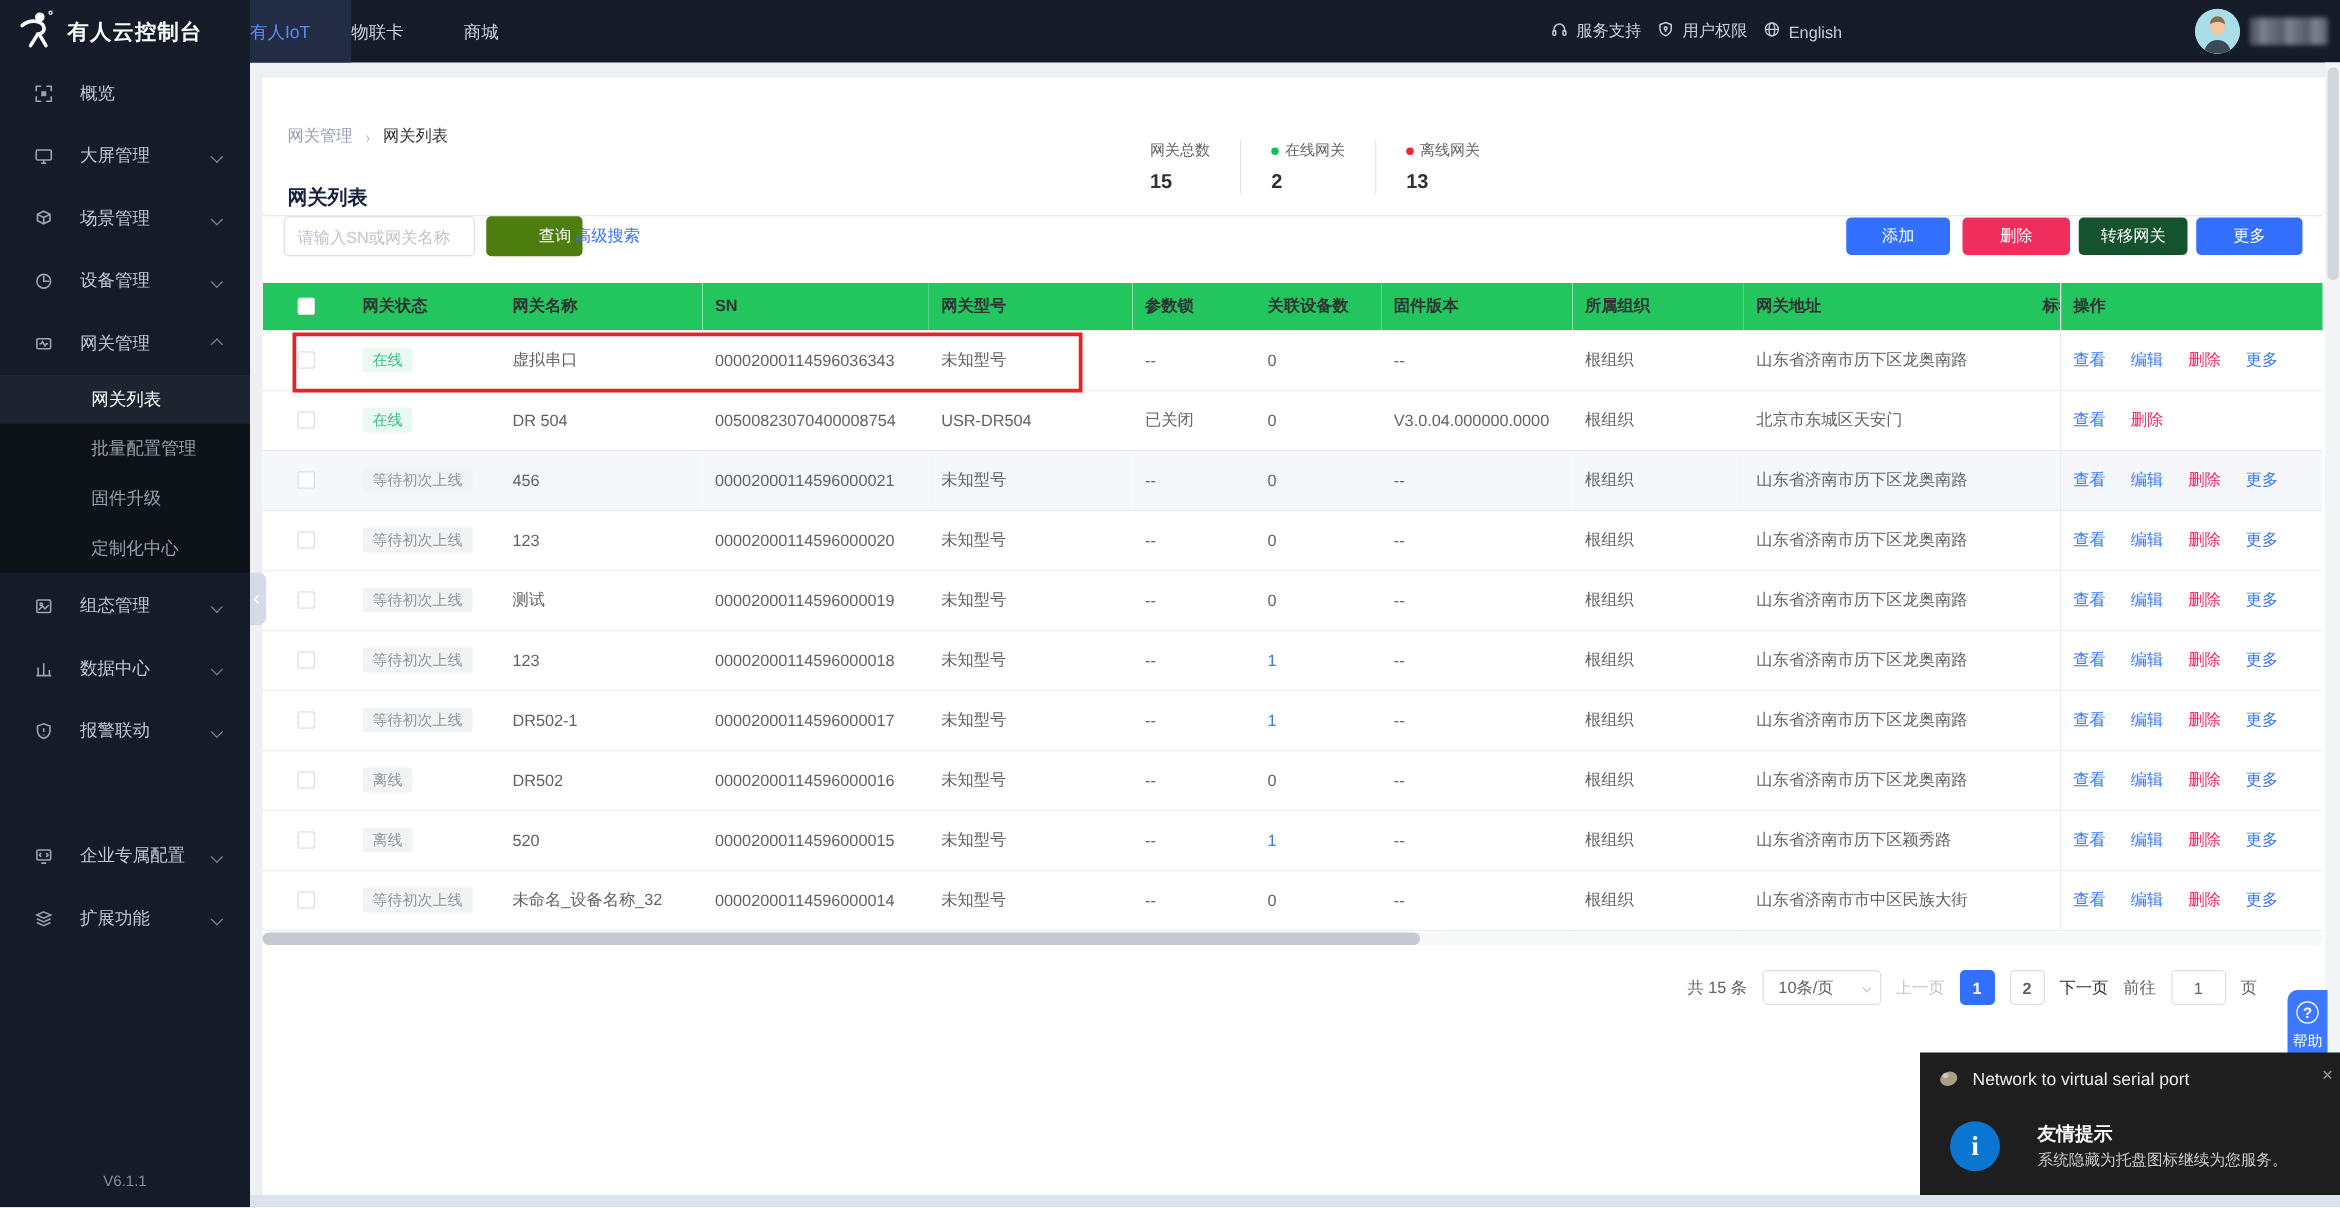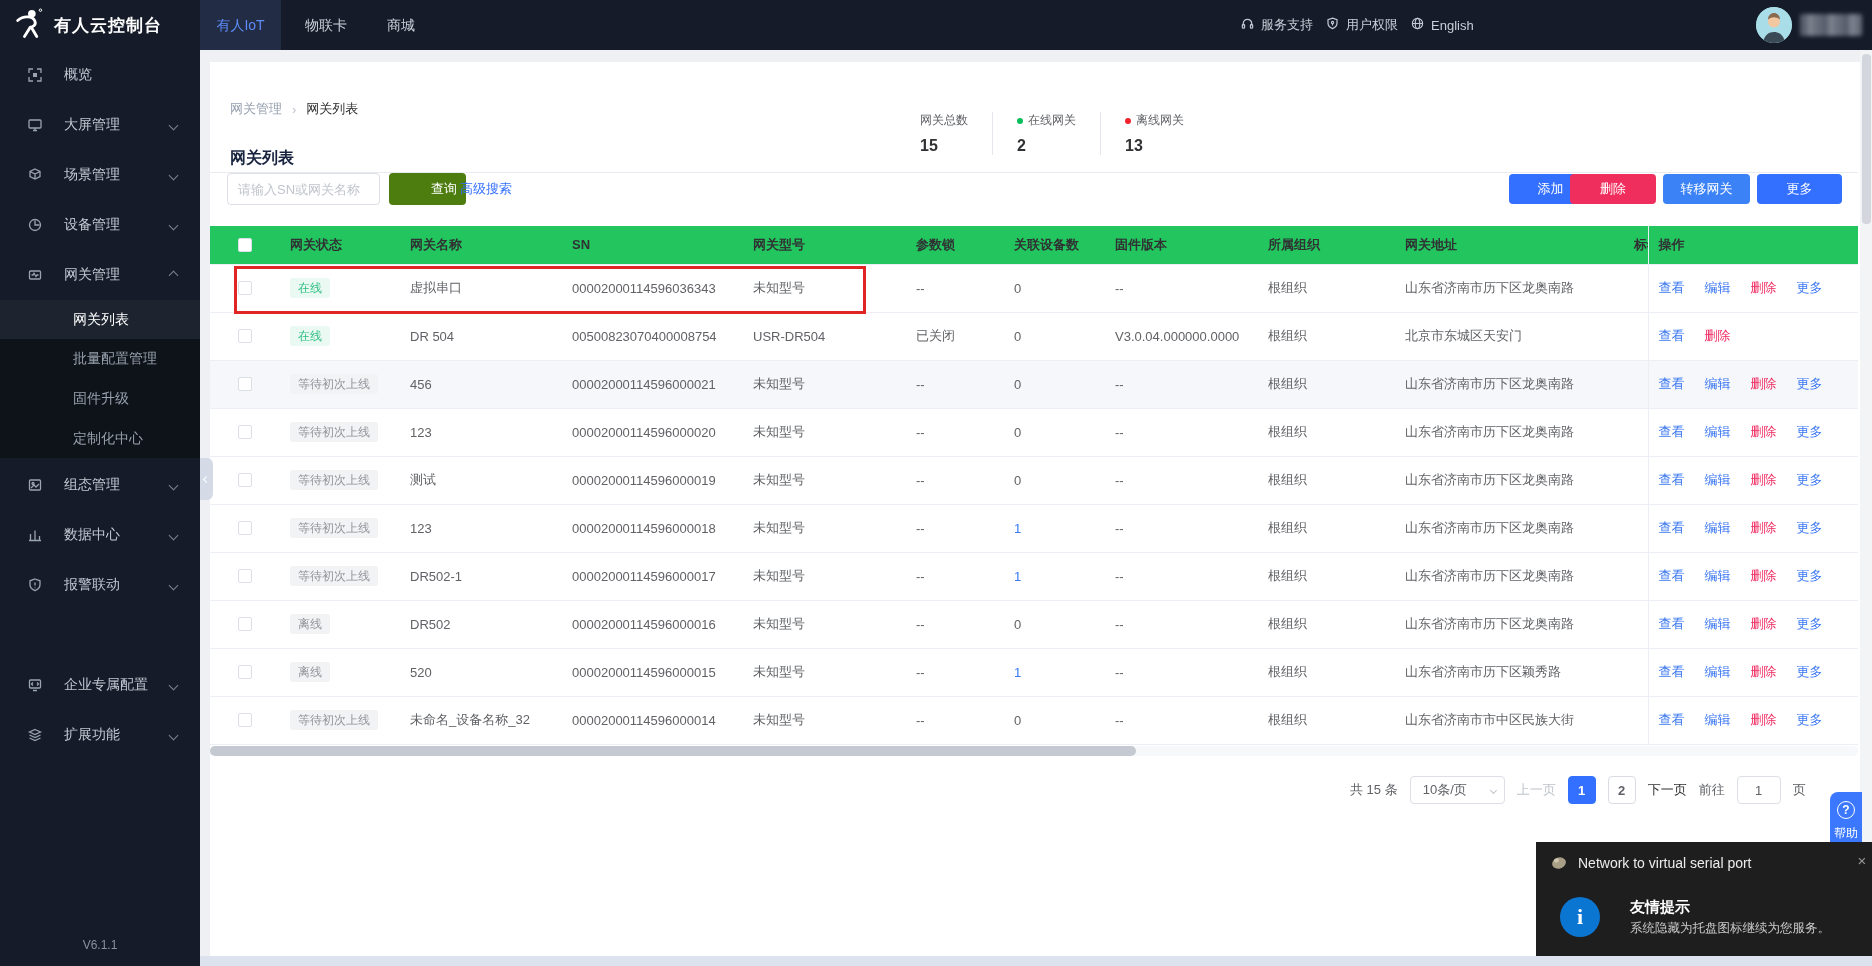--- a/index.html
+++ b/index.html
@@ -20,21 +20,21 @@
   .chev.down { transform:rotate(45deg); }
   .chev.up { transform:rotate(-135deg); }
   .chev.left { transform:rotate(135deg); border-color:#fff; }
   #submenu { position:absolute; left:0; top:300px; width:200px; height:158px; background:#0e1219; }
   .sub-item { position:absolute; left:0; width:200px; height:39px; line-height:39px; padding-left:73px; font-size:14px; color:#97a0ad; cursor:pointer; }
   .sub-item.active { background:#1d2430; color:#ffffff; }
   #version { position:absolute; left:0; bottom:14px; width:200px; text-align:center; font-size:12px; color:#8a919e; }
 
   
   #topnav { left:200px; top:0; width:1672px; height:50px; background:#151b28; z-index:19; }
-  .nav-tab { position:absolute; top:0; height:50px; line-height:50px; font-size:14px; color:#ccd1da; text-align:center; cursor:pointer; }
+  .nav-tab { position:absolute; top:0; height:50px; line-height:50px; font-size:14px; color:#ccd1da; cursor:pointer; }
   #tab-iot { left:0; width:81px; background:#222c44; color:#5d8bf7; }
   #tab-sim { left:81px; width:90px; }
   #tab-mall { left:171px; width:60px; }
   .nav-right { position:absolute; top:0; height:50px; display:flex; align-items:center; gap:6px; color:#c9ced8; font-size:13px; cursor:pointer; }
   #nav-support { left:1040px; } #nav-perms { left:1125px; } #nav-english { left:1210px; }
   #avatar { position:absolute; left:1556px; top:7px; width:36px; height:36px; border-radius:50%; background:#a9dde8; overflow:hidden; cursor:pointer; }
   #username-blur { position:absolute; left:1600px; top:14px; width:62px; height:22px; border-radius:2px;
      background:repeating-linear-gradient(90deg,#707784 0 7px,#9aa1ac 7px 14px,#828a96 14px 21px); filter:blur(2px); opacity:.75; }
 
   
@@ -60,23 +60,23 @@
   .dot { display:inline-block; width:6px; height:6px; border-radius:50%; }
   .dot.green { background:#0abf5b; } .dot.red { background:#f5222d; }
   #title-divider { left:210px; top:172px; width:1648px; height:1px; background:#e8eaef; }
 
   
   #search-input { left:227px; top:173px; width:153px; height:32px; border:1px solid #dcdfe6; border-radius:4px; padding:0 10px; font-size:13px; color:#606266; font-family:inherit; outline:none; }
   #search-input::placeholder { color:#c0c4cc; }
   .btn { position:absolute; top:174px; height:30px; border:none; border-radius:4px; color:#fff; font-size:13px; font-family:inherit; cursor:pointer; }
   #btn-query { left:389px; top:173px; width:77px; height:32px; background:#4d7c0f;padding-left:33px; }
   #adv-search { left:460px; top:173px; height:32px; line-height:32px; color:#3370ff; font-size:13px; cursor:pointer; }
-  #btn-add { left:1477px; width:83px; background:#3370ff;margin-left:32px; }
+  #btn-add { left:1477px; width:83px; background:#3370ff; }
   #btn-del { left:1570px; width:86px; background:#f02e5e; }
-  #btn-transfer { left:1663px; width:87px; background:#3b82f6; }
+  #btn-transfer { left:1663px; width:87px; background:#14532d; }
   #btn-more { left:1757px; width:85px; background:#3370ff; }
 
   
   #table-wrap { left:210px; top:226px; width:1648px; }
   table { border-collapse:collapse; table-layout:fixed; width:1648px; font-size:13px; }
   th { height:38px; font-weight:bold; color:#303133; text-align:left; padding:0 10px; border-bottom:1px solid #ebeef5; background:#22c55e; white-space:nowrap; overflow:hidden; }
   td { height:48px; color:#606266; padding:0 10px; border-bottom:1px solid #ebeef5; background:#fff; white-space:nowrap; overflow:hidden; }
   tr.striped td { background:#f5f7fa; }
   .cb { display:block; width:14px; height:14px; border:1px solid #dcdfe6; border-radius:2px; background:#fff; margin:0 auto; cursor:pointer; }
   .badge { display:inline-block; padding:4px 8px; border-radius:3px; font-size:12px; line-height:1; }

